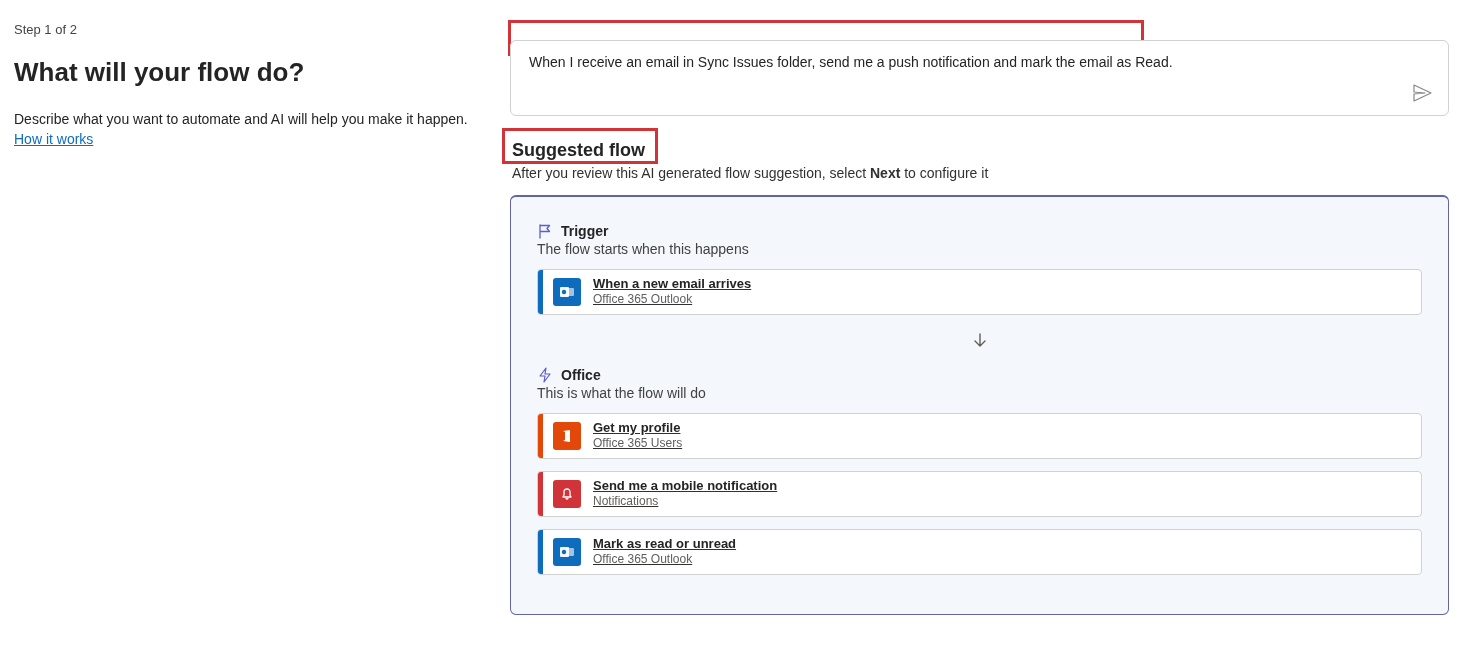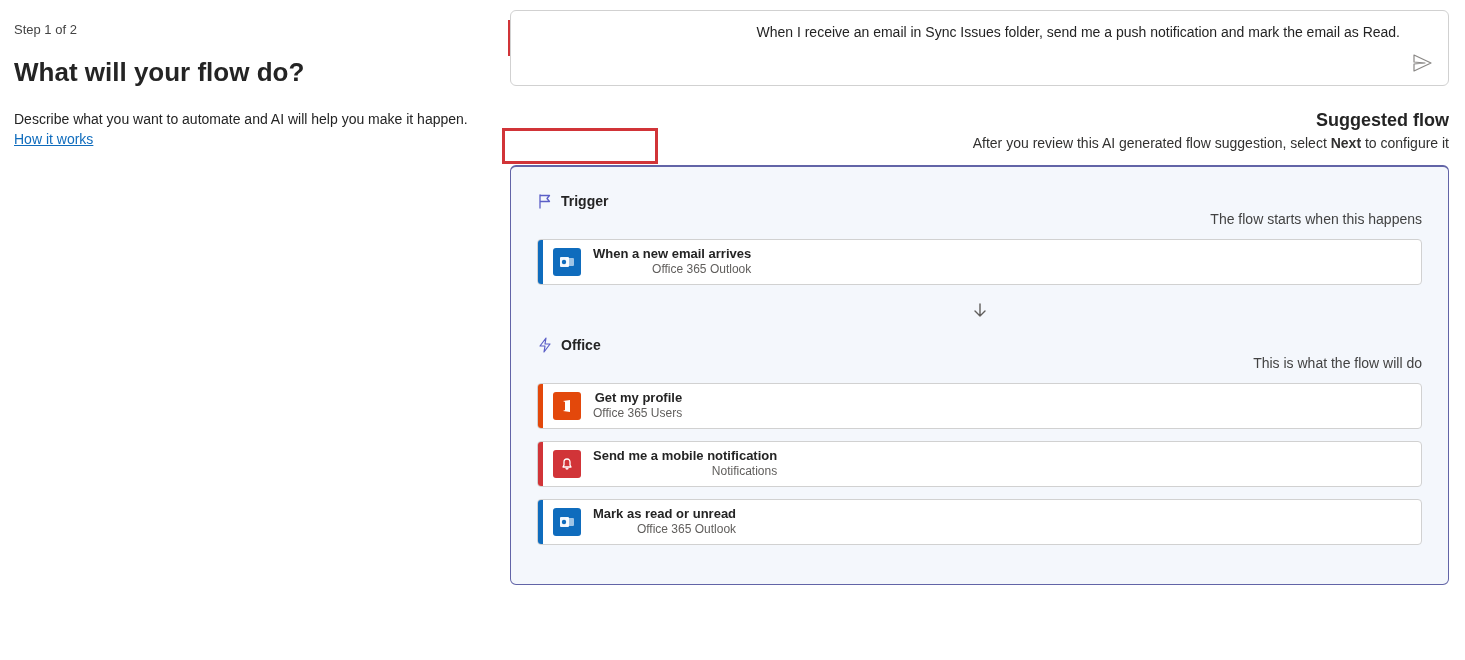--- a/index.html
+++ b/index.html
@@ -16,23 +16,22 @@
   .page {
     display: flex;
     height: 100%;
   }
   .left {
     width: 510px;
     padding: 22px 20px 0 14px;
   }
   .right {
     flex: 1;
-    padding: 10px 16px 0 0;
+    padding: 40px 16px 0 0;
     position: relative;
-    text-align: right;
   }
   .step {
     font-size: 13px;
     color: #444;
     margin-bottom: 20px;
   }
   .heading {
     font-size: 26px;
     font-weight: 700;
     color: #242424;
@@ -149,21 +148,21 @@
     width: 28px; height: 28px;
     border-radius: 3px;
     margin: 8px 12px 8px 10px;
     display: flex; align-items: center; justify-content: center;
     flex-shrink: 0;
   }
   .icon-blue { background: #0f6cbd; }
   .icon-orange { background: #e3480b; }
   .icon-red { background: #d13438; }
 
-  .flow-step .txt { padding: 6px 0; }
+  .flow-step .txt { padding: 6px 0; text-decoration: underline; }
   .flow-step .name {
     font-size: 13px;
     font-weight: 600;
     color: #242424;
     line-height: 1.25;
   }
   .flow-step .sub {
     font-size: 12px;
     color: #605e5c;
     line-height: 1.25;

